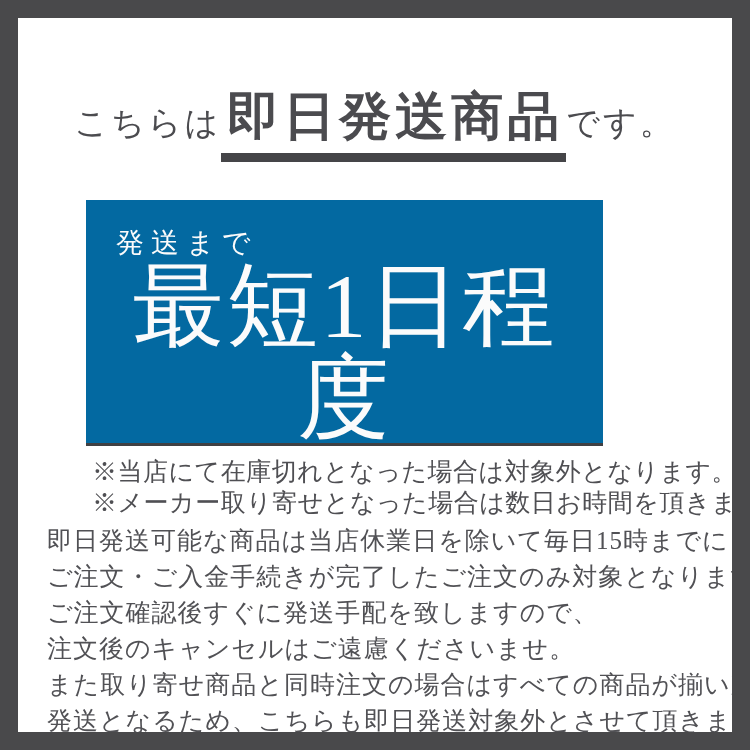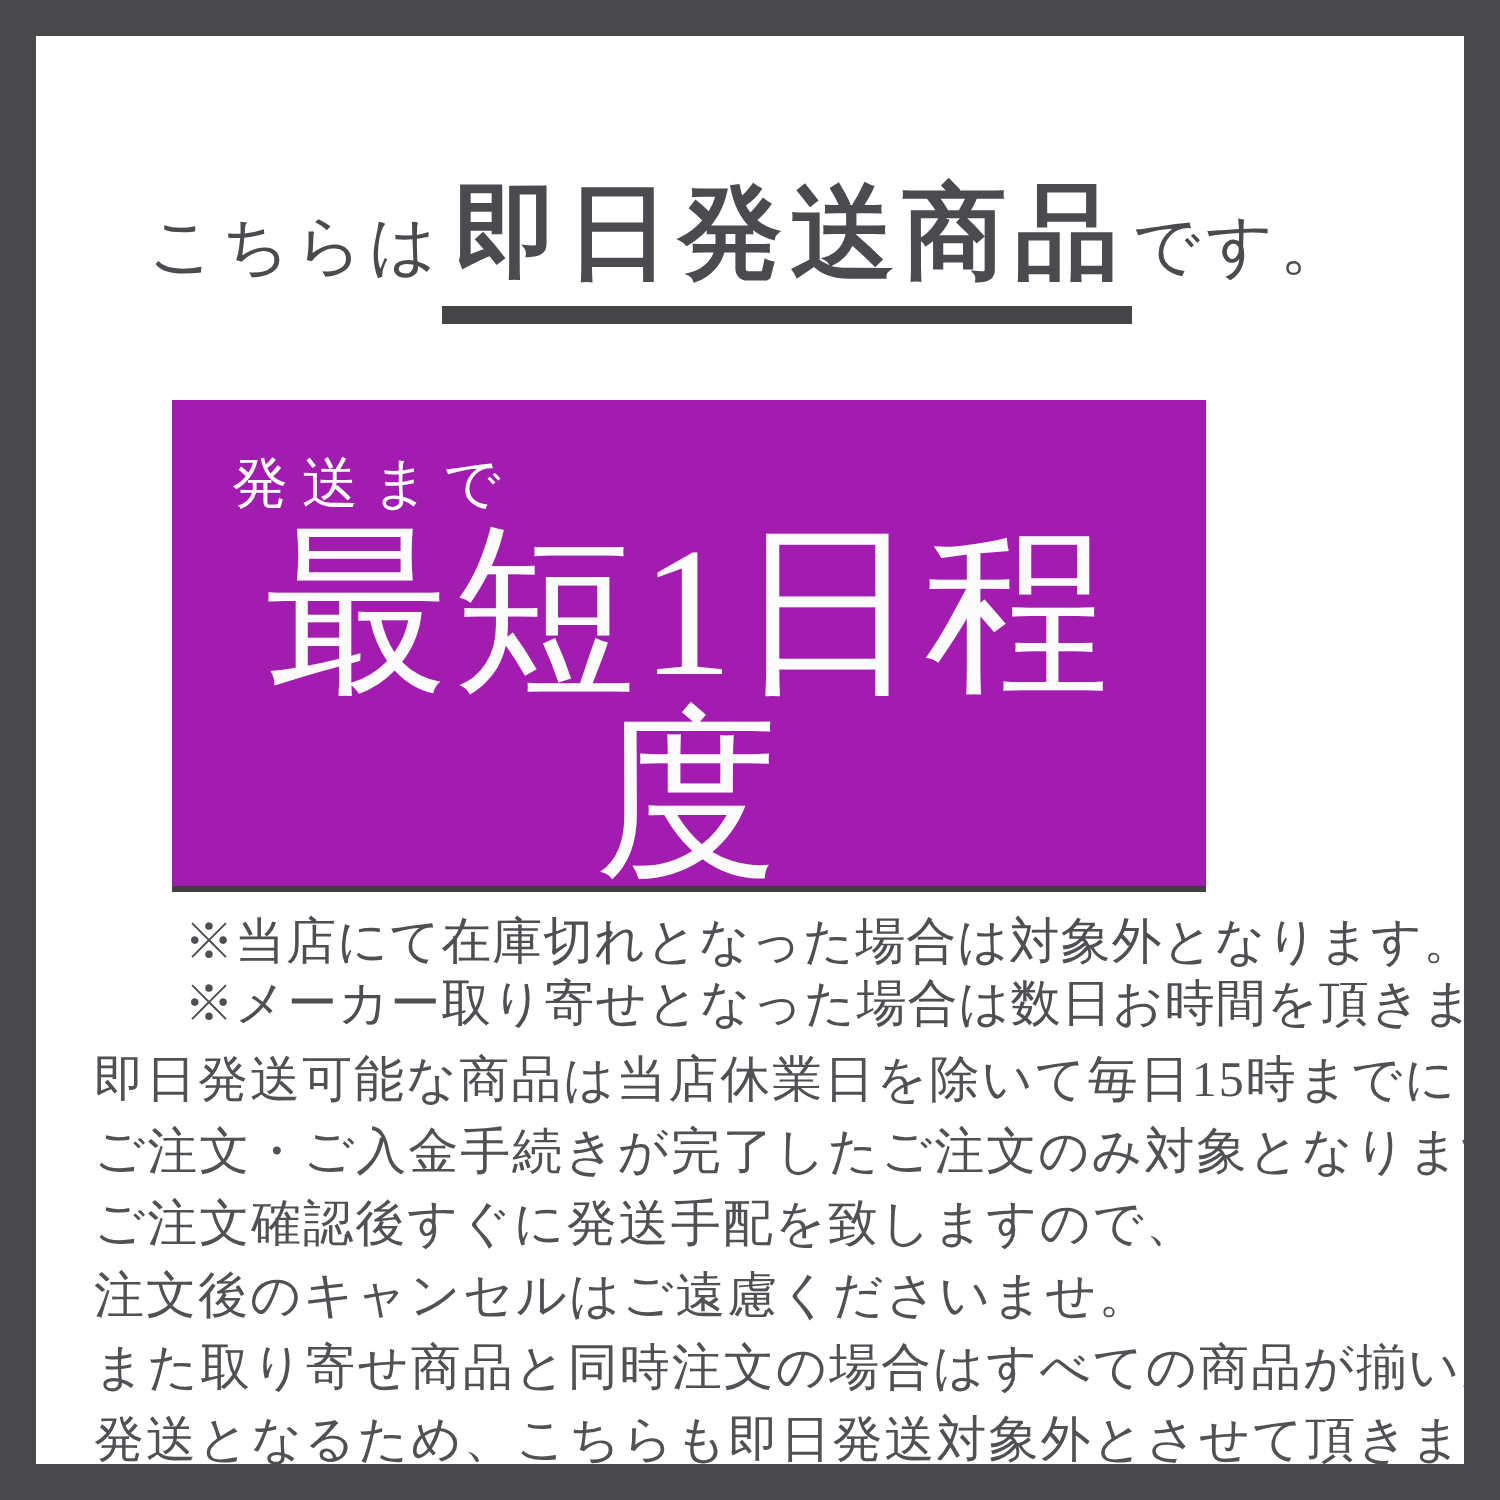--- a/index.html
+++ b/index.html
@@ -33,21 +33,21 @@
     font-weight: 700;
     letter-spacing: 4px;
     padding: 0 3px 1px 6px;
     border-bottom: 9px solid #454548;
   }
   
   .ship-box {
     position: absolute;
     left: 68px; top: 182px;
     width: 517px; height: 246px;
-    background: #a21caf;
+    background: #0369a1;
     border-bottom: 3px solid #404043;
     color: #fbfbfb;
   }
   .ship-label {
     margin: 26px 0 0 30px;
     font-size: 28px;
     line-height: 34px;
     letter-spacing: 7px;
   }
   .ship-duration {

